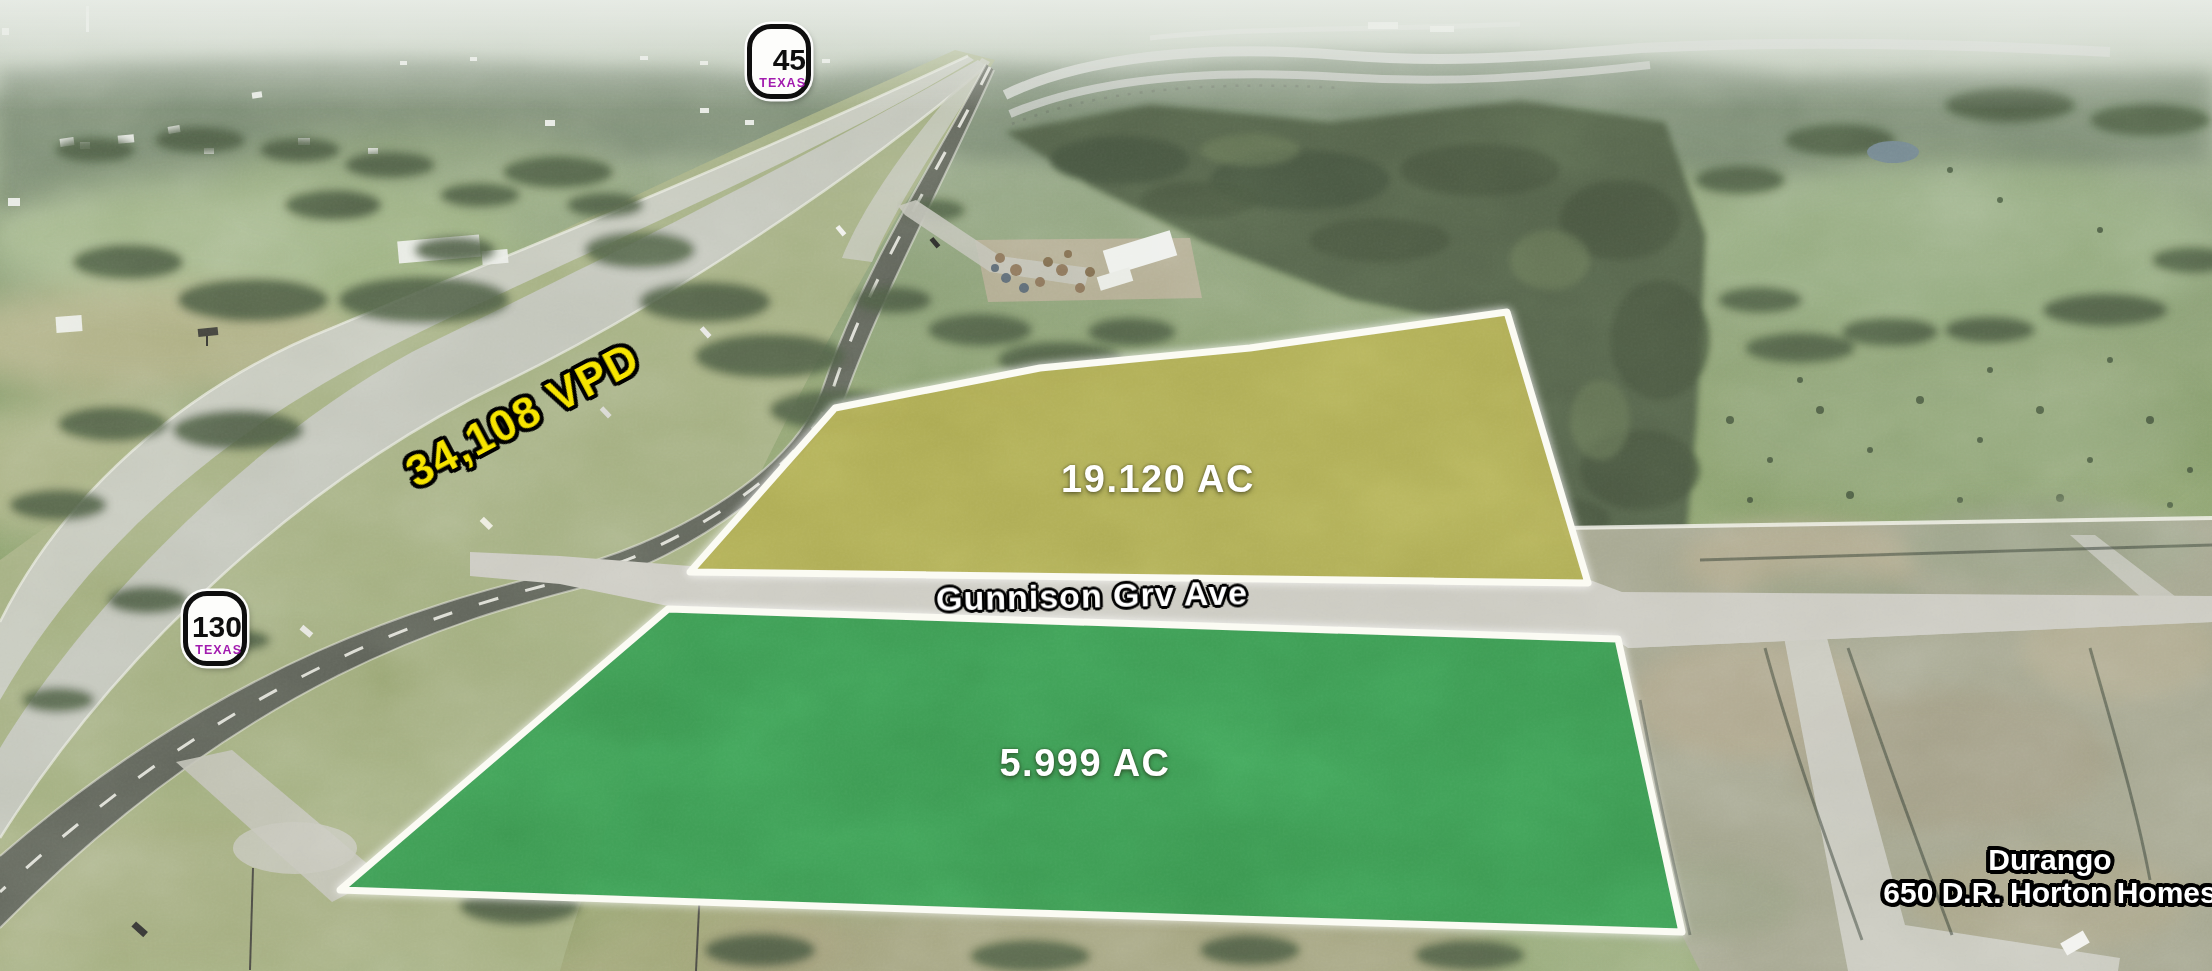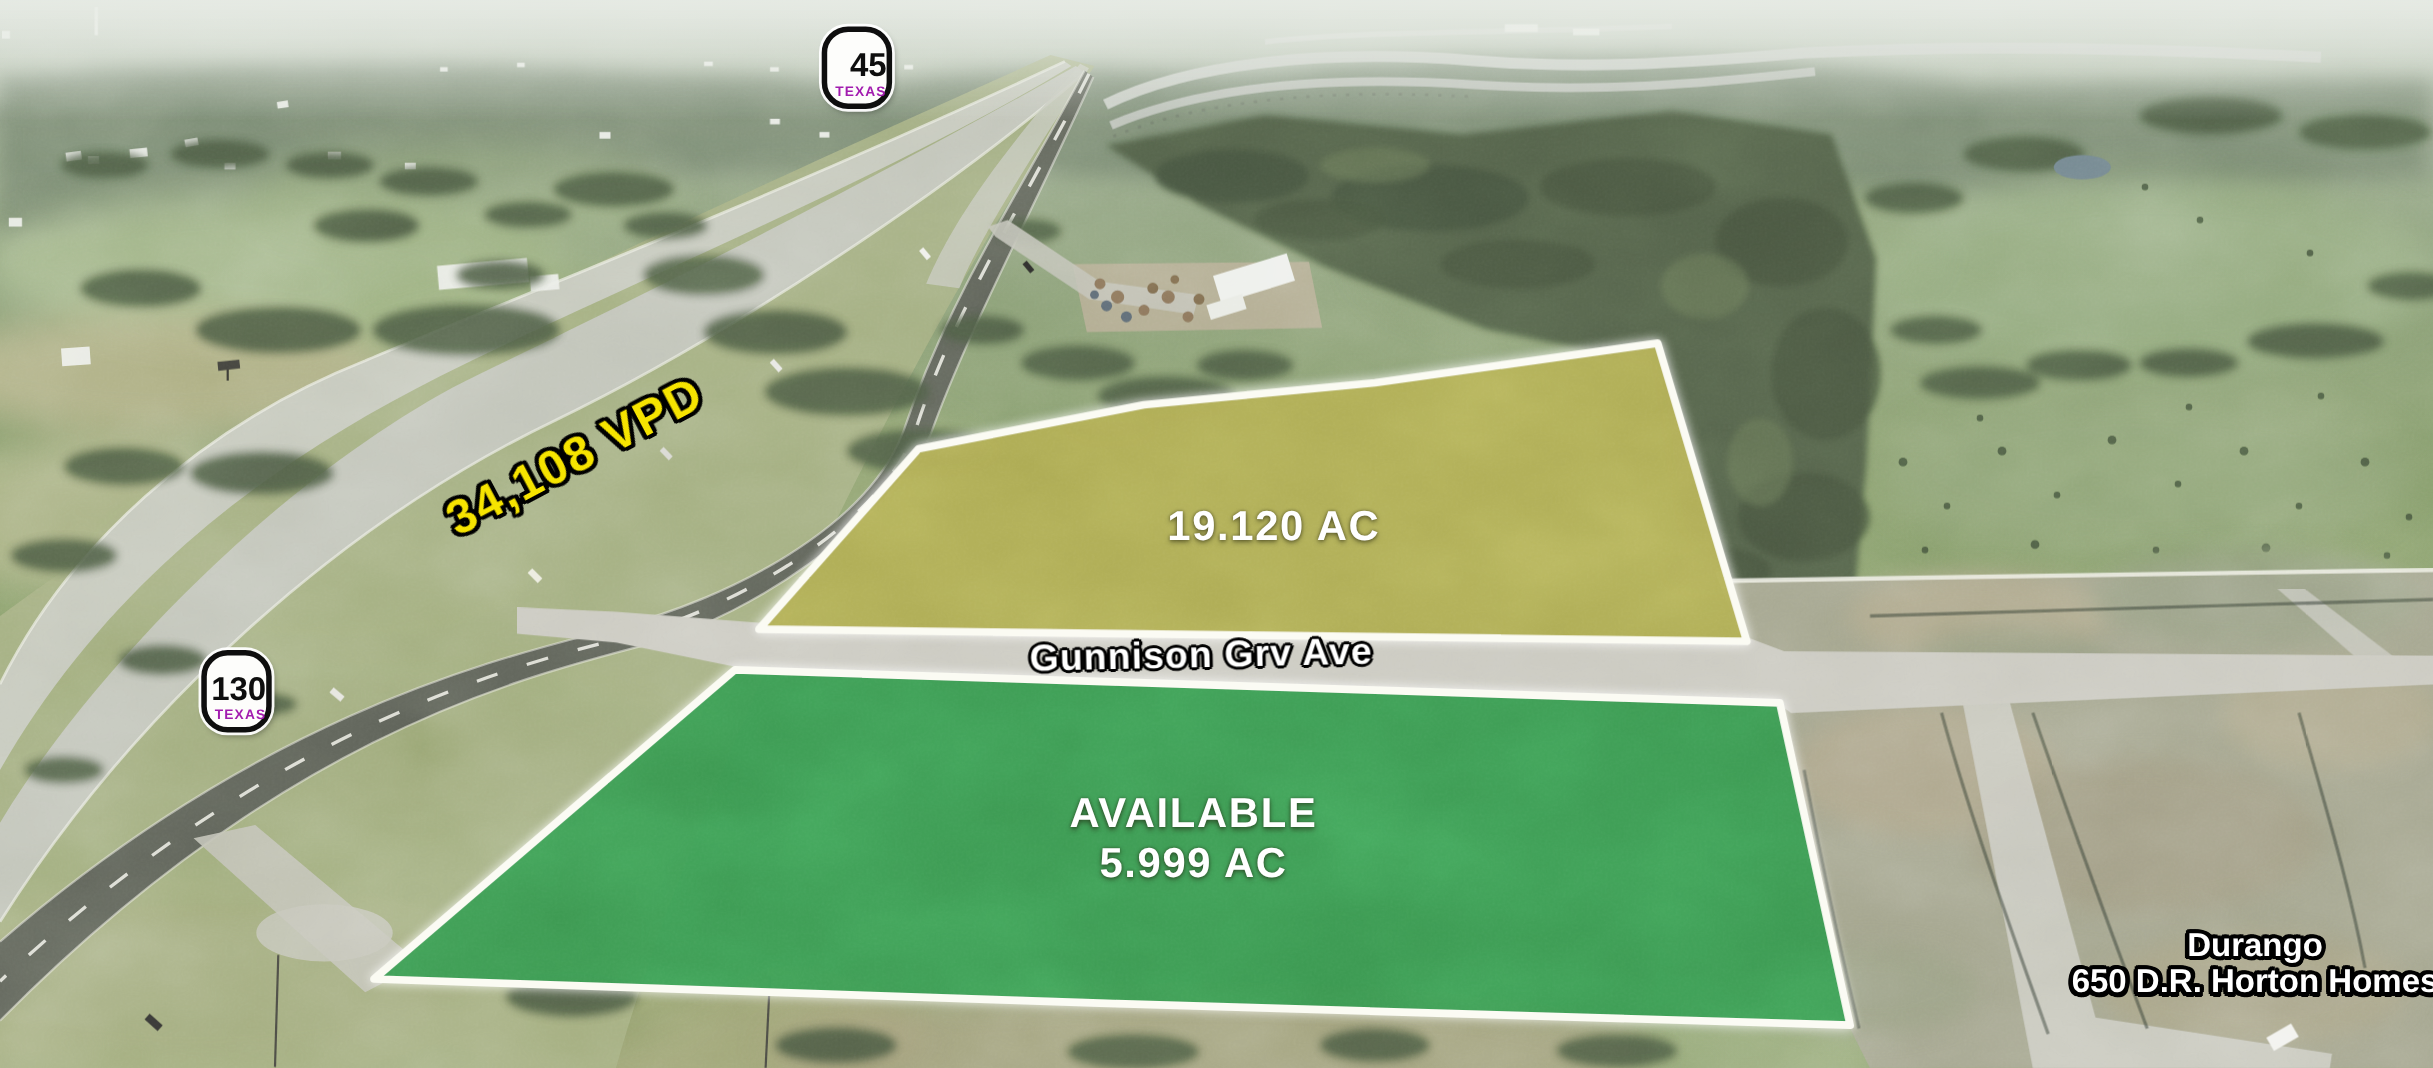--- a/index.html
+++ b/index.html
@@ -334,21 +334,20 @@
     <div class="st">TEXAS</div>
   </div>
 
   <div class="lbl vpd o4">34,108 VPD</div>
 
   <div class="lbl parcel-label" id="ucLabel">
     <div>19.120 AC</div>
   </div>
 
   <div class="lbl parcel-label" id="availLabel">
-    <div>AVAILABLE</div>
     <div>5.999 AC</div>
   </div>
 
   <div class="lbl street o3">Gunnison Grv Ave</div>
 
   <div class="lbl durango o4">
     <div>Durango</div>
     <div>650 D.R. Horton Homes</div>
   </div>
 </div>

